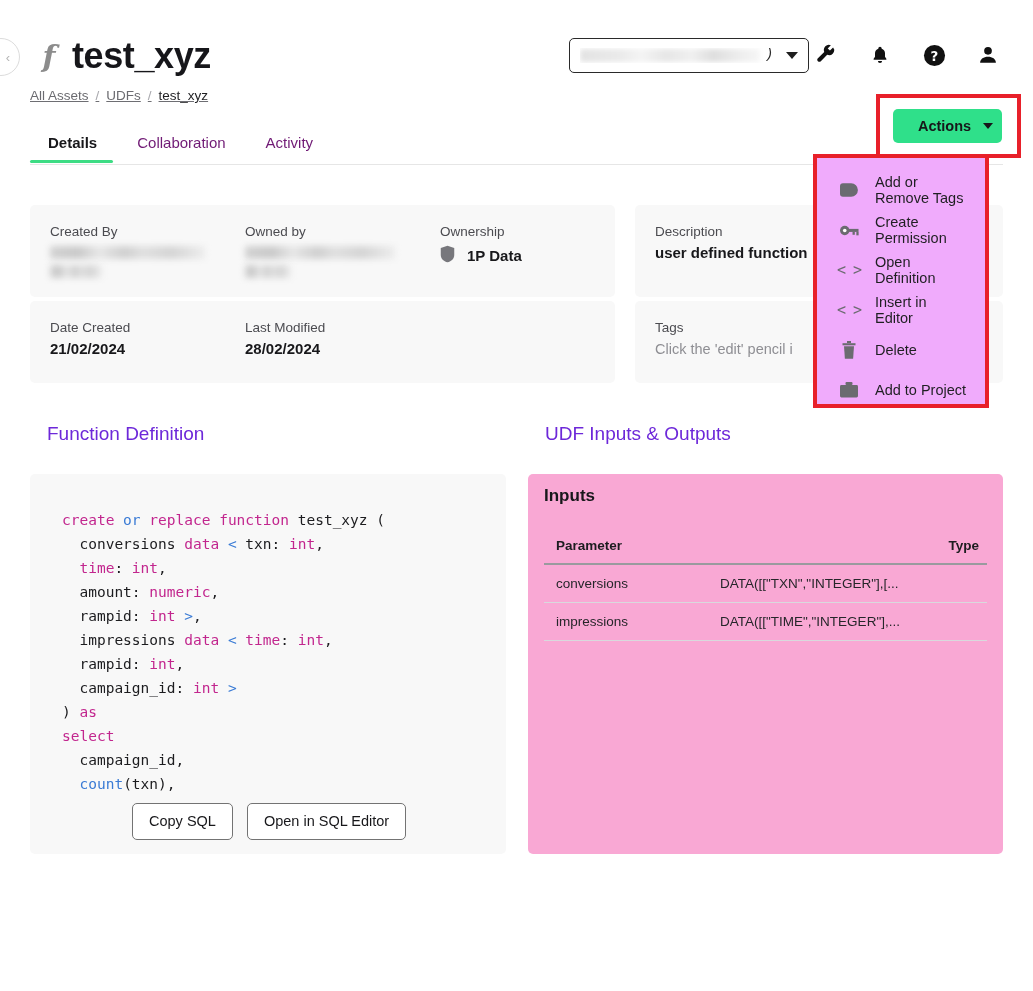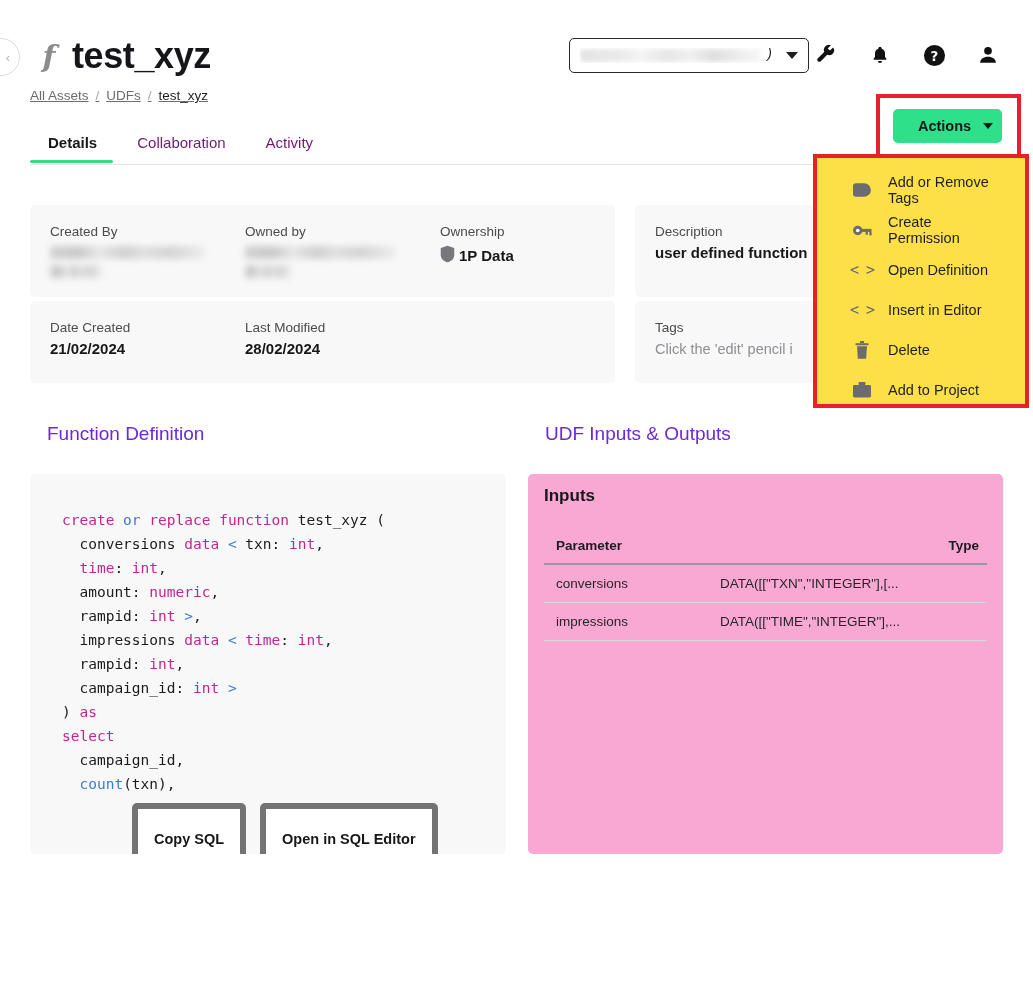--- a/index.html
+++ b/index.html
@@ -113,21 +113,21 @@
   .blur-val .l1, .blur-val .l2 {
     position: absolute; left: 0; height: 13px; border-radius: 2px;
     filter: blur(3.4px);
     background: linear-gradient(90deg,#d2d2d2 0%,#c9c9c9 18%,#e7e7e7 32%,
                 #cfcfcf 48%,#e0e0e0 60%,#d4d4d4 78%,#ededed 100%);
   }
   .blur-val .l1 { top: 0; width: 155px; }
   .blur-val .l2 { top: 19px; width: 52px; }
   .blur-val.owner .l1 { width: 150px; }
   .blur-val.owner .l2 { width: 46px; }
-  .shield-row { display: flex; align-items: center; gap: 4px; margin-top: 2px; }
+  .shield-row { display: flex; align-items: center; gap: 12px; margin-top: 2px; }
 
   
   .sec-heading {
     position: absolute; font-size: 19px; font-weight: 400; color: #6d28d9;
   }
   #sec-fn  { left: 47px; top: 423px; }
   #sec-udf { left: 545px; top: 423px; }
 
   
   .code-panel {
@@ -142,23 +142,23 @@
     color: #1c1c1f;
   }
   .k-pink { color: #c2268e; }
   .k-blue { color: #3a7bd5; }
   .k-plain { color: #1c1c1f; }
   .code-actions {
     position: absolute; left: 102px; top: 329px;
     display: flex; gap: 14px;
   }
   .btn-outline {
-    background: #fff; border: 6px solid #737373; border-radius: 5px;
-    font-family: inherit; font-size: 14.5px; font-weight: 700; color: #17171a;
-    padding: 22px 16px; cursor: pointer; line-height: 17px;
+    background: #fff; border: 1px solid #737373; border-radius: 5px;
+    font-family: inherit; font-size: 14.5px; font-weight: 400; color: #17171a;
+    padding: 9px 16px; cursor: pointer; line-height: 17px;
   }
 
   
   .io-panel {
     position: absolute; left: 528px; top: 474px;
     width: 475px; height: 380px;
     background: #f9a8d4; border-radius: 5px;
   }
   .io-title {
     position: absolute; left: 16px; top: 12px;
@@ -194,23 +194,23 @@
     cursor: pointer;
     padding-left: 16px;
   }
   .actions-btn .caret {
     width: 0; height: 0;
     border-left: 5px solid transparent; border-right: 5px solid transparent;
     border-top: 6px solid #17171a;
   }
   .actions-menu {
     position: absolute; left: 813px; top: 154px;
-    width: 216px; height: 254px;
-    background: #fde047; border: 4px solid #e8202a;
-    padding: 12px 16px;
+    width: 176px; height: 254px;
+    background: #f0abfc; border: 4px solid #e8202a;
+    padding: 12px 3px;
   }
   .menu-item {
     display: flex; align-items: center; gap: 16px;
     height: 40px; padding: 0 14px 0 19px; cursor: pointer;
   }
   .menu-item .mi-icon {
     width: 20px; height: 20px; flex: 0 0 20px;
     display: flex; align-items: center; justify-content: center;
     color: #6b6b70;
   }

